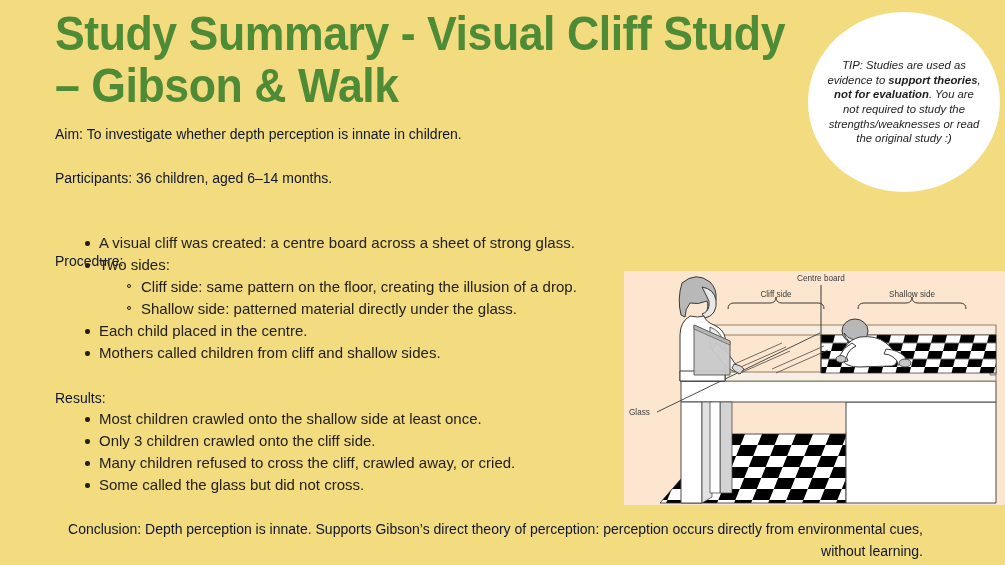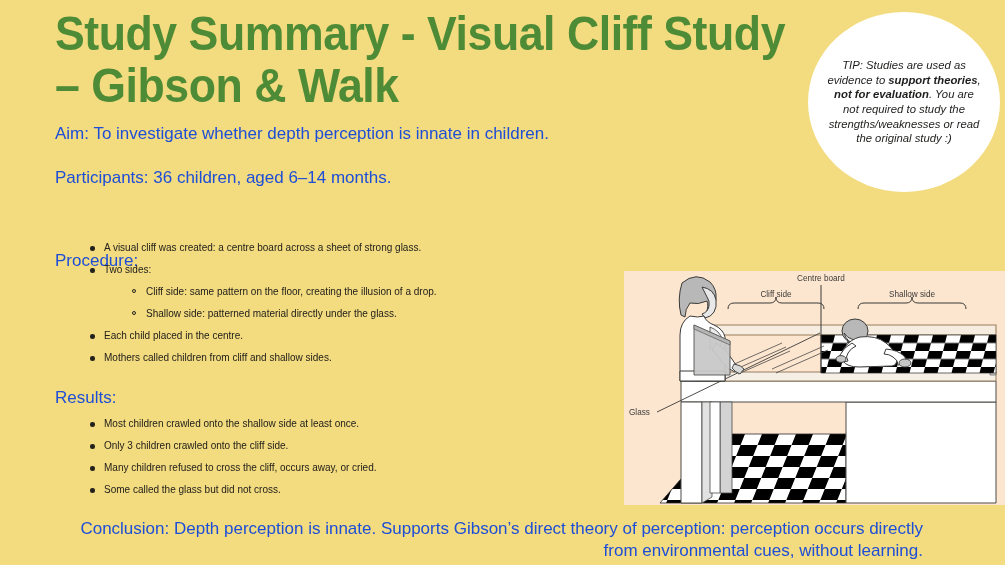--- a/index.html
+++ b/index.html
@@ -58,36 +58,36 @@
     line-height: 14.6px;
     color: #1d1d1b;
     font-style: italic;
     text-align: center;
   }
   #tip-text b { font-weight: 700; }
 
   
   .body-block {
     position: absolute;
-    font-size: 17px;
+    font-size: 14px;
     line-height: 22px;
-    color: #1d4ed8;
+    color: #0f172a;
   }
   #aim-line   { left: 55px; top: 123px;  width: 560px; }
   #part-line  { left: 55px; top: 167px;  width: 560px; }
   #proc-head  { left: 55px; top: 211px;  width: 560px; margin-top: 39px; }
   #res-head   { left: 55px; top: 387px;  width: 560px; }
   #conclusion { left: 43px; top: 518px;  width: 880px; text-align: right; }
 
   ul.lvl1 {
     position: absolute;
-    margin: 5px;
+    margin: 0;
     padding: 0 0 0 30px;
     list-style: none;
-    font-size: 10px;
+    font-size: 15px;
     line-height: 22px;
     color: #23211c;
   }
   ul.lvl1 > li {
     position: relative;
     padding-left: 14px;
     margin: 0;
   }
   ul.lvl1 > li::before {
     content: "";
@@ -168,21 +168,21 @@
       </ul>
     </li>
     <li><span>Each child placed in the centre.</span></li>
     <li><span>Mothers called children from cliff and shallow sides.</span></li>
   </ul>
 
   <div id="res-head" class="body-block">Results:</div>
   <ul id="res-list" class="lvl1">
     <li><span>Most children crawled onto the shallow side at least once.</span></li>
     <li><span>Only 3 children crawled onto the cliff side.</span></li>
-    <li><span>Many children refused to cross the cliff, occurs away, or cried.</span></li>
+    <li><span>Many children refused to cross the cliff, crawled away, or cried.</span></li>
     <li><span>Some called the glass but did not cross.</span></li>
   </ul>
 
   <div id="conclusion" class="body-block">Conclusion: Depth perception is innate. Supports Gibson’s direct theory of perception: perception occurs directly from environmental cues, without learning.</div>
 
   <div id="figure">
     <svg width="381" height="234" viewBox="0 0 381 234" xmlns="http://www.w3.org/2000/svg">
       <defs>
         <pattern id="checkTop" width="28" height="16" patternUnits="userSpaceOnUse">
           <rect width="28" height="16" fill="#ffffff"></rect>

